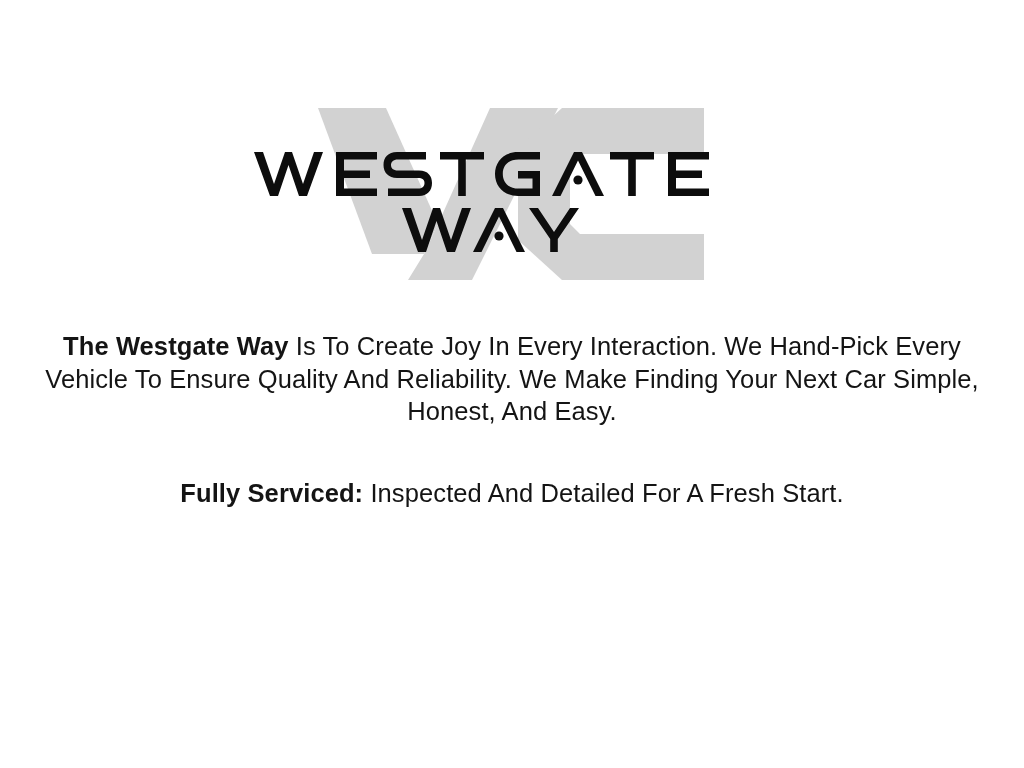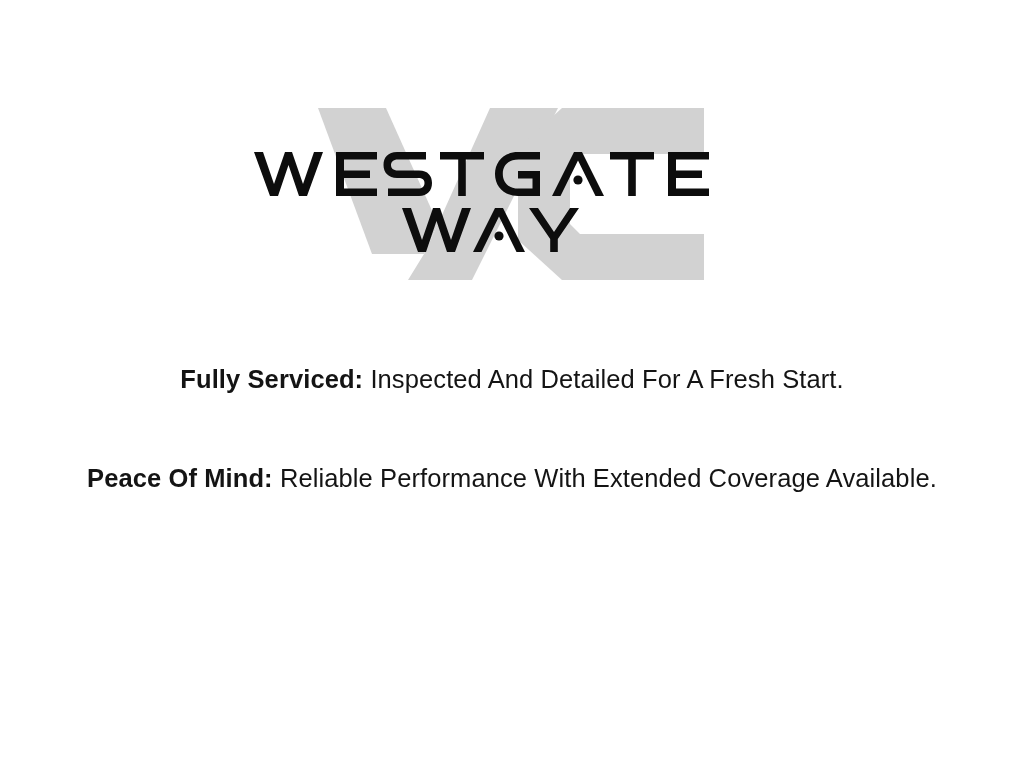--- a/index.html
+++ b/index.html
@@ -78,21 +78,21 @@
   .intro .lead {
     font-weight: 700;
   }
 
   .feature {
     font-size: 25.5px;
     line-height: 32.5px;
     letter-spacing: 0.1px;
     color: #141414;
     font-weight: 400;
-    margin: 0;
+    margin: 16px;
     text-align: center;
   }
 
   .feature .label {
     font-weight: 700;
   }
 
   .gap-1 { height: 33px; }
   .gap-2 { height: 33px; }
   .gap-3 { height: 33px; }
@@ -141,27 +141,27 @@
           <circle cx="247" cy="132" r="4.6"></circle>
 
           <path d="M277 104 L286 104 L302 128 L318 104 L327 104 L305.8 135 L305.8 148 L298.2 148 L298.2 135 Z"></path>
         </g>
       </svg>
     </div>
   </div>
 
   <div class="copy">
 
+    <p class="intro"><span class="lead">The Westgate Way</span><span> Is To Create Joy In Every Interaction. We Hand-Pick Every Vehicle To Ensure Quality And Reliability. We Make Finding Your Next Car Simple, Honest, And Easy.</span></p>
 
     <div class="gap-1"></div>
 
     <p class="feature"><span class="label">Fully Serviced:</span><span> Inspected And Detailed For A Fresh Start.</span></p>
 
     <div class="gap-2"></div>
 
 
     <div class="gap-3"></div>
 
-    <p class="feature"><span class="label">Peace Of Mind:</span><span> Reliable Performance With Extended Coverage Available.</span></p>
 
   </div>
 
 </div>
 
 </body></html>

